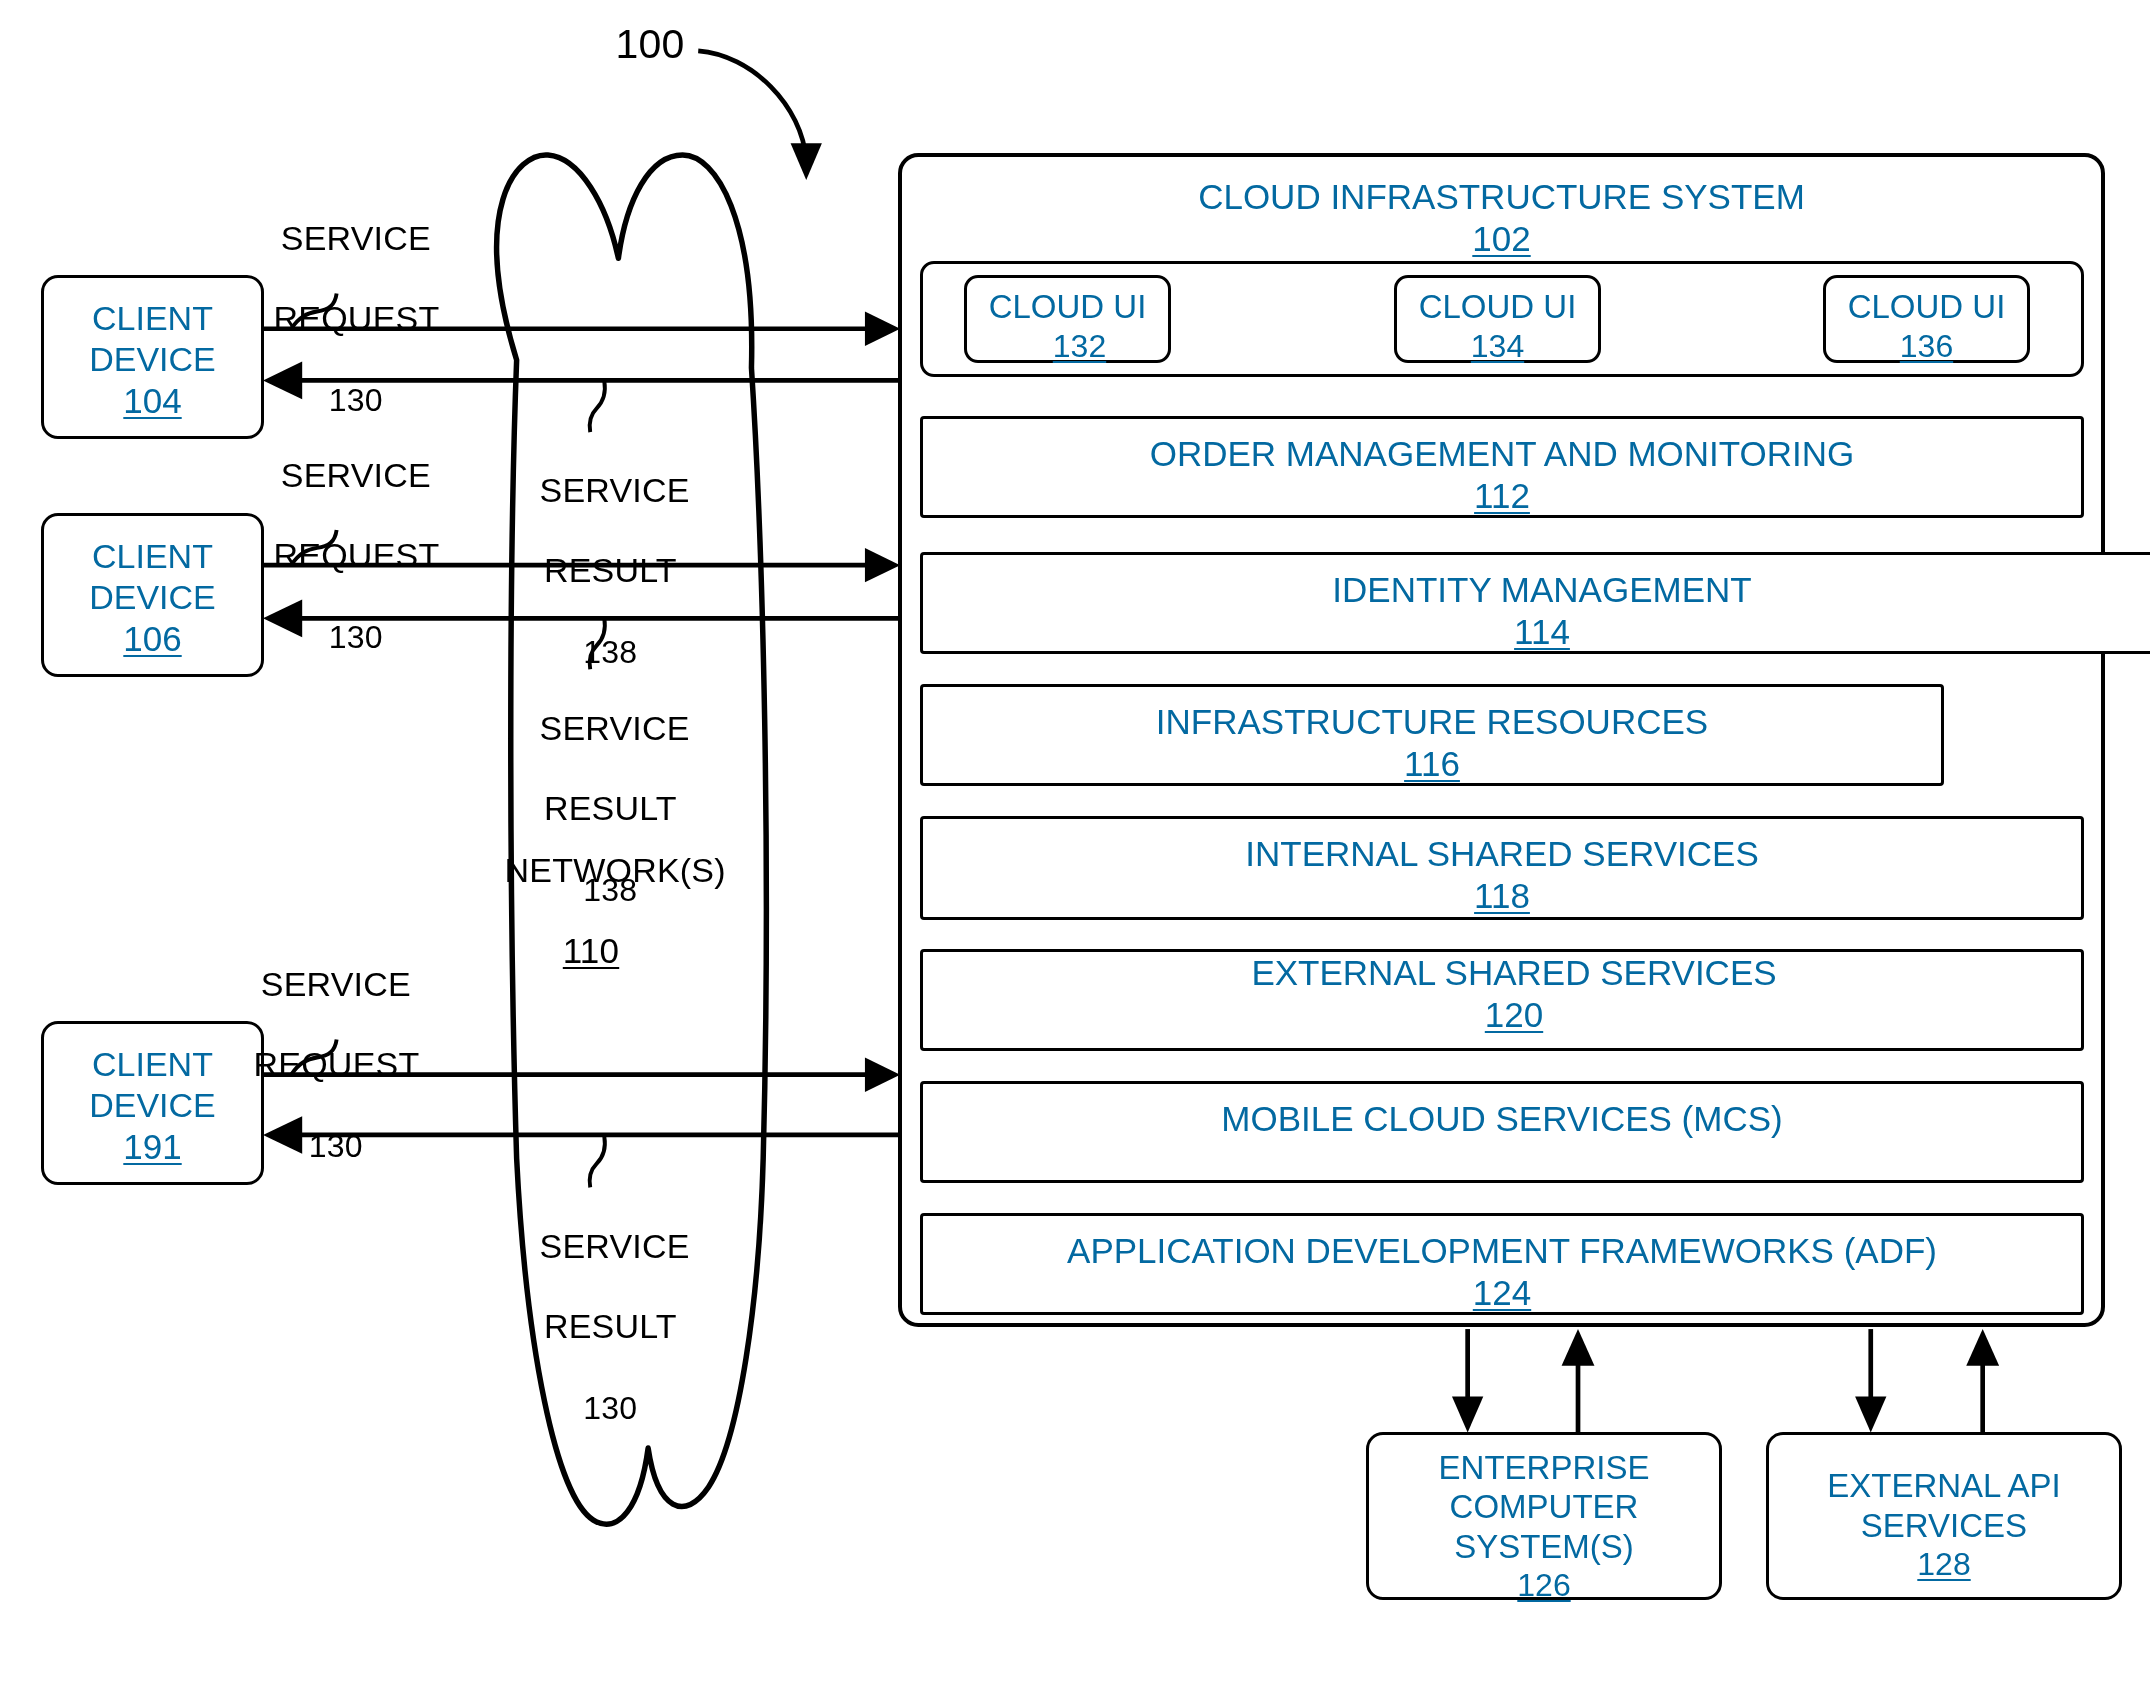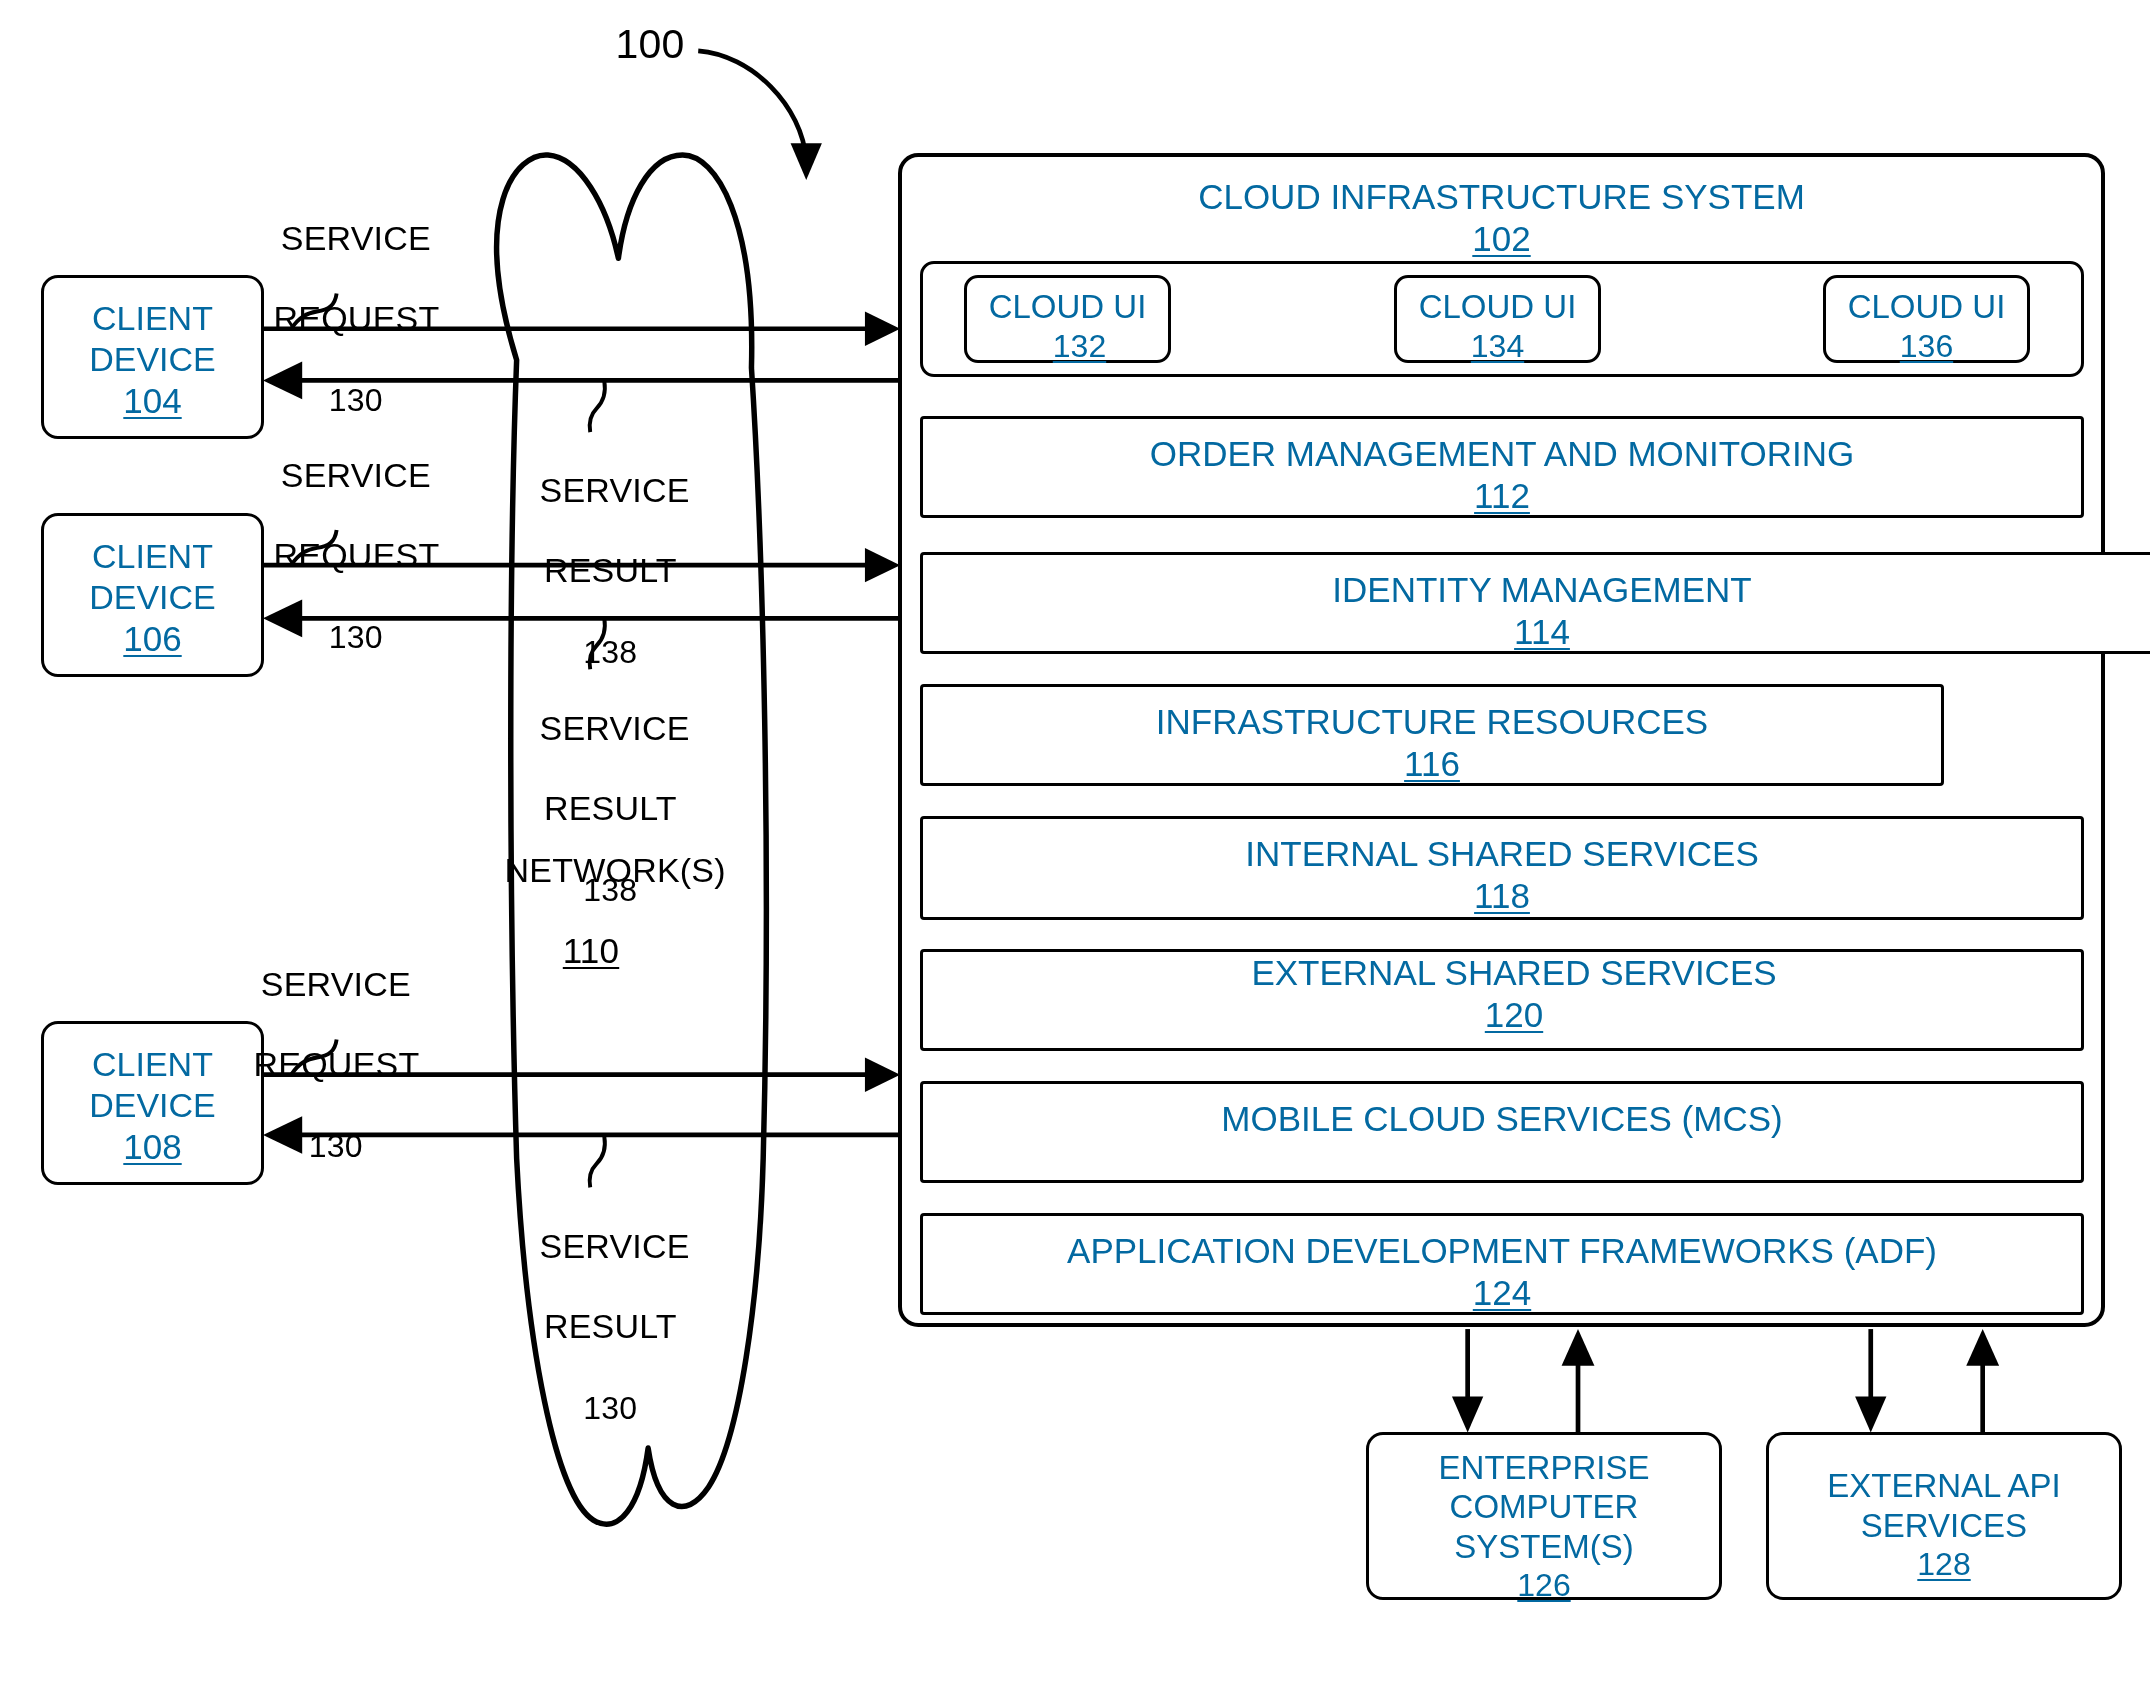--- a/index.html
+++ b/index.html
@@ -174,21 +174,21 @@
       <span>CLIENT</span><br>
       <span>DEVICE</span>
       <span class="num lead-num">106</span>
     </div>
   </div>
 
   <div class="box" style="left:41px; top:1021px; width:223px; height:164px;">
     <div class="boxlabel" style="top:20.3px; font-size:34px;">
       <span>CLIENT</span><br>
       <span>DEVICE</span>
-      <span class="num lead-num">108</span>
+      <span class="num lead-num">191</span>
     </div>
   </div>
 
   <div class="txt" style="left:235px; top:178px; width:203px; font-size:34px;">
     <span>SERVICE</span><br>
     <span>REQUEST</span><br>
     <span style="font-size:32px;">130</span>
   </div>
 
   <div class="txt" style="left:235px; top:415px; width:203px; font-size:34px;">

